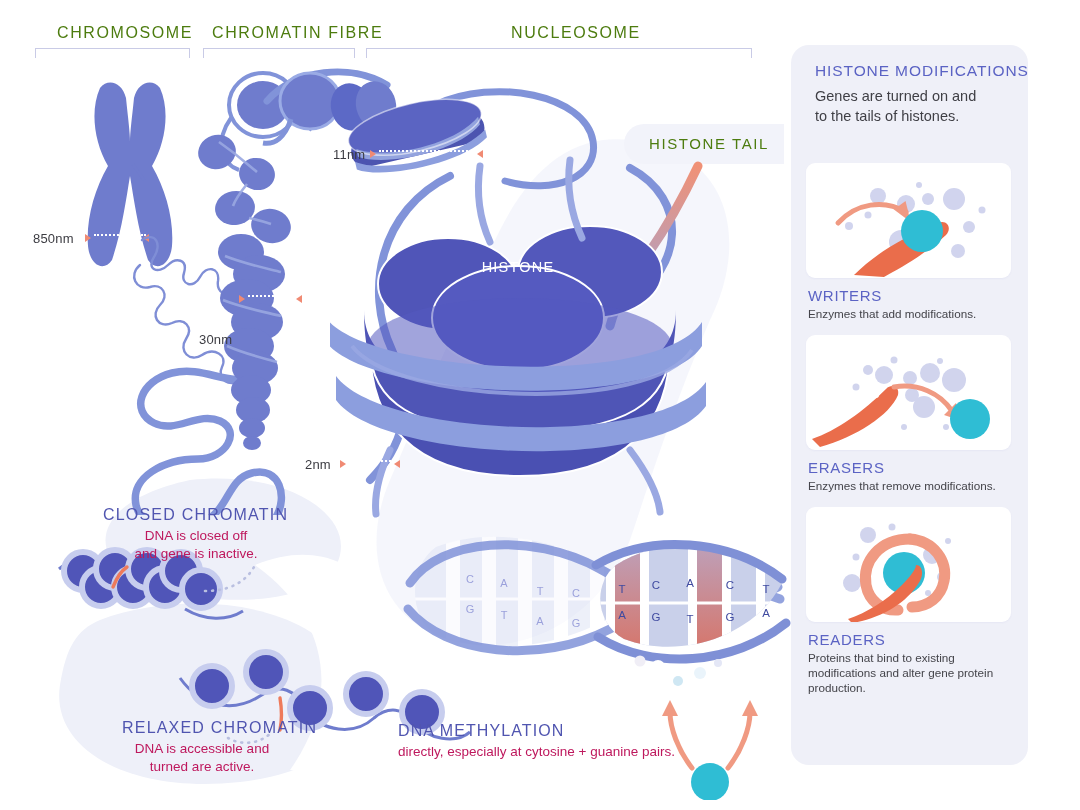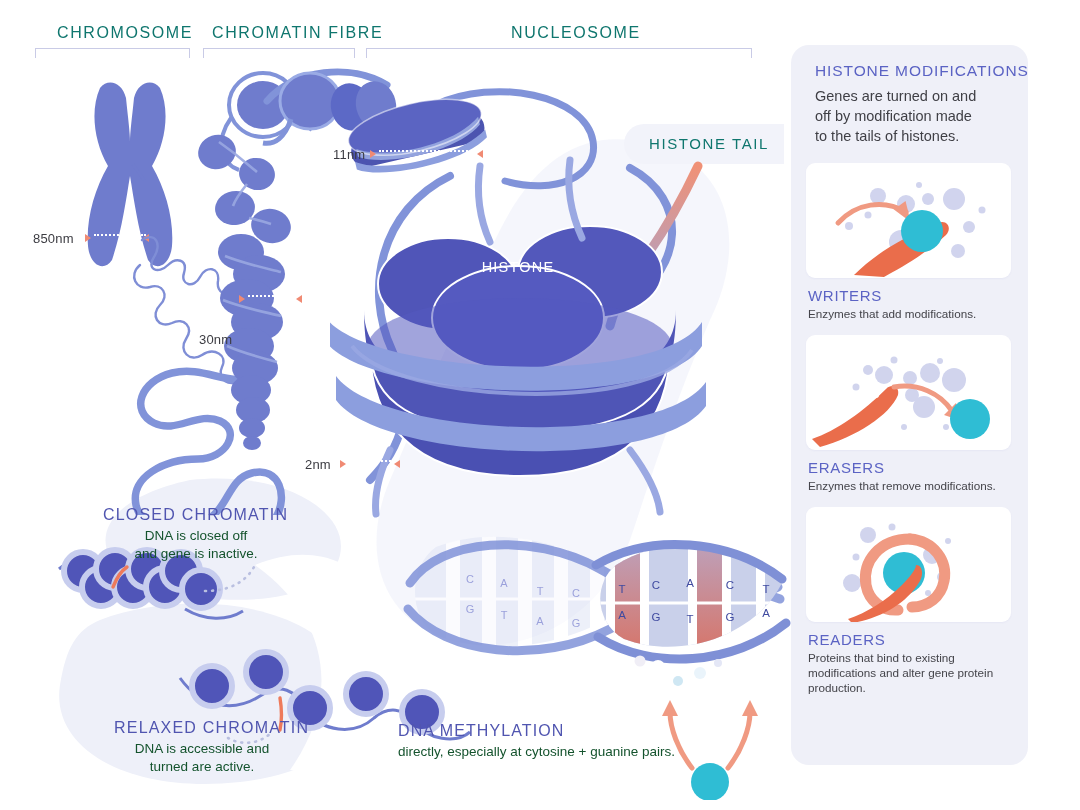--- a/index.html
+++ b/index.html
@@ -6,25 +6,25 @@
   body{
     width:1080px;height:810px;overflow:hidden;background:#ffffff;
     font-family:"Liberation Sans","DejaVu Sans",sans-serif;
     -webkit-font-smoothing:antialiased;
   }
   #stage{position:relative;width:1080px;height:810px;}
   .abs{position:absolute;}
 
   
   .sec-head{
-    font-size:16px;letter-spacing:1.6px;color:#0f766e;font-weight:400;
+    font-size:16px;letter-spacing:1.6px;color:#4d7c0f;font-weight:400;
     text-transform:uppercase;white-space:nowrap;
   }
   .head-blue{color:#5055b0;font-weight:400;letter-spacing:.6px;}
-  .body-txt{color:#14532d;font-size:13.5px;line-height:1.33;}
+  .body-txt{color:#be185d;font-size:13.5px;line-height:1.33;}
   .dim-label{font-size:13px;color:#3c3c42;letter-spacing:.2px;}
 
   
   .bracket{border-top:1.4px solid #c9cbe6;border-left:1.4px solid #c9cbe6;
            border-right:1.4px solid #c9cbe6;height:10px;box-sizing:border-box;}
 
   
   #right-panel{
     left:791px;top:45px;width:237px;height:720px;
     background:#eff0f8;border-radius:18px;
@@ -343,38 +343,37 @@
       <circle cx="42" cy="66" r="20"></circle>
       <circle cx="96" cy="52" r="20"></circle>
       <circle cx="140" cy="88" r="20"></circle>
       <circle cx="196" cy="74" r="20"></circle>
       <circle cx="252" cy="92" r="20"></circle>
     </g>
     <path d="M110 78 C 112 90, 112 100, 110 110" fill="none" stroke="#ee7a5b" stroke-width="3.4" stroke-linecap="round"></path>
     <path d="M58 118 C 72 126, 90 124, 102 112" fill="none" stroke="#b9bfe0" stroke-width="2.6" stroke-dasharray="1 6" stroke-linecap="round"></path>
   </svg>
 
-  <div class="abs head-blue" style="left:114px;top:719px;font-size:16px;letter-spacing:1.2px;text-align:right;">RELAXED CHROMATIN</div>
+  <div class="abs head-blue" style="left:122px;top:719px;font-size:16px;letter-spacing:1.2px;text-align:right;">RELAXED CHROMATIN</div>
   <div class="abs body-txt" style="left:96px;top:740px;width:212px;text-align:center;">
     <div>DNA is accessible and</div>
     <div>turned are active.</div>
   </div>
 
   <div class="abs head-blue" style="left:398px;top:722px;font-size:16px;letter-spacing:1.1px;text-align:right;">DNA METHYLATION</div>
   <div class="abs body-txt" style="left:398px;top:743px;width:280px;">
     <div>directly, especially at cytosine + guanine pairs.</div>
   </div>
 
   <div class="abs" id="right-panel">
 
     <div class="abs sec-head" style="left:24px;top:17px;font-size:15.5px;letter-spacing:.9px;color:#5b63c4;">HISTONE MODIFICATIONS</div>
 
     <div class="abs" style="left:24px;top:41px;width:210px;color:#3f3f45;font-size:14.5px;line-height:1.38;">
       <div>Genes are turned on and</div>
-      <div>off by modification made</div>
       <div>to the tails of histones.</div>
     </div>
 
     <div class="card" style="top:118px;">
       <svg width="205" height="115">
         <g fill="#c9cdeb" opacity=".85">
           <circle cx="72" cy="33" r="8"></circle>
             <circle cx="100" cy="41" r="9"></circle>
             <circle cx="122" cy="36" r="6"></circle>
           <circle cx="148" cy="36" r="11"></circle>

